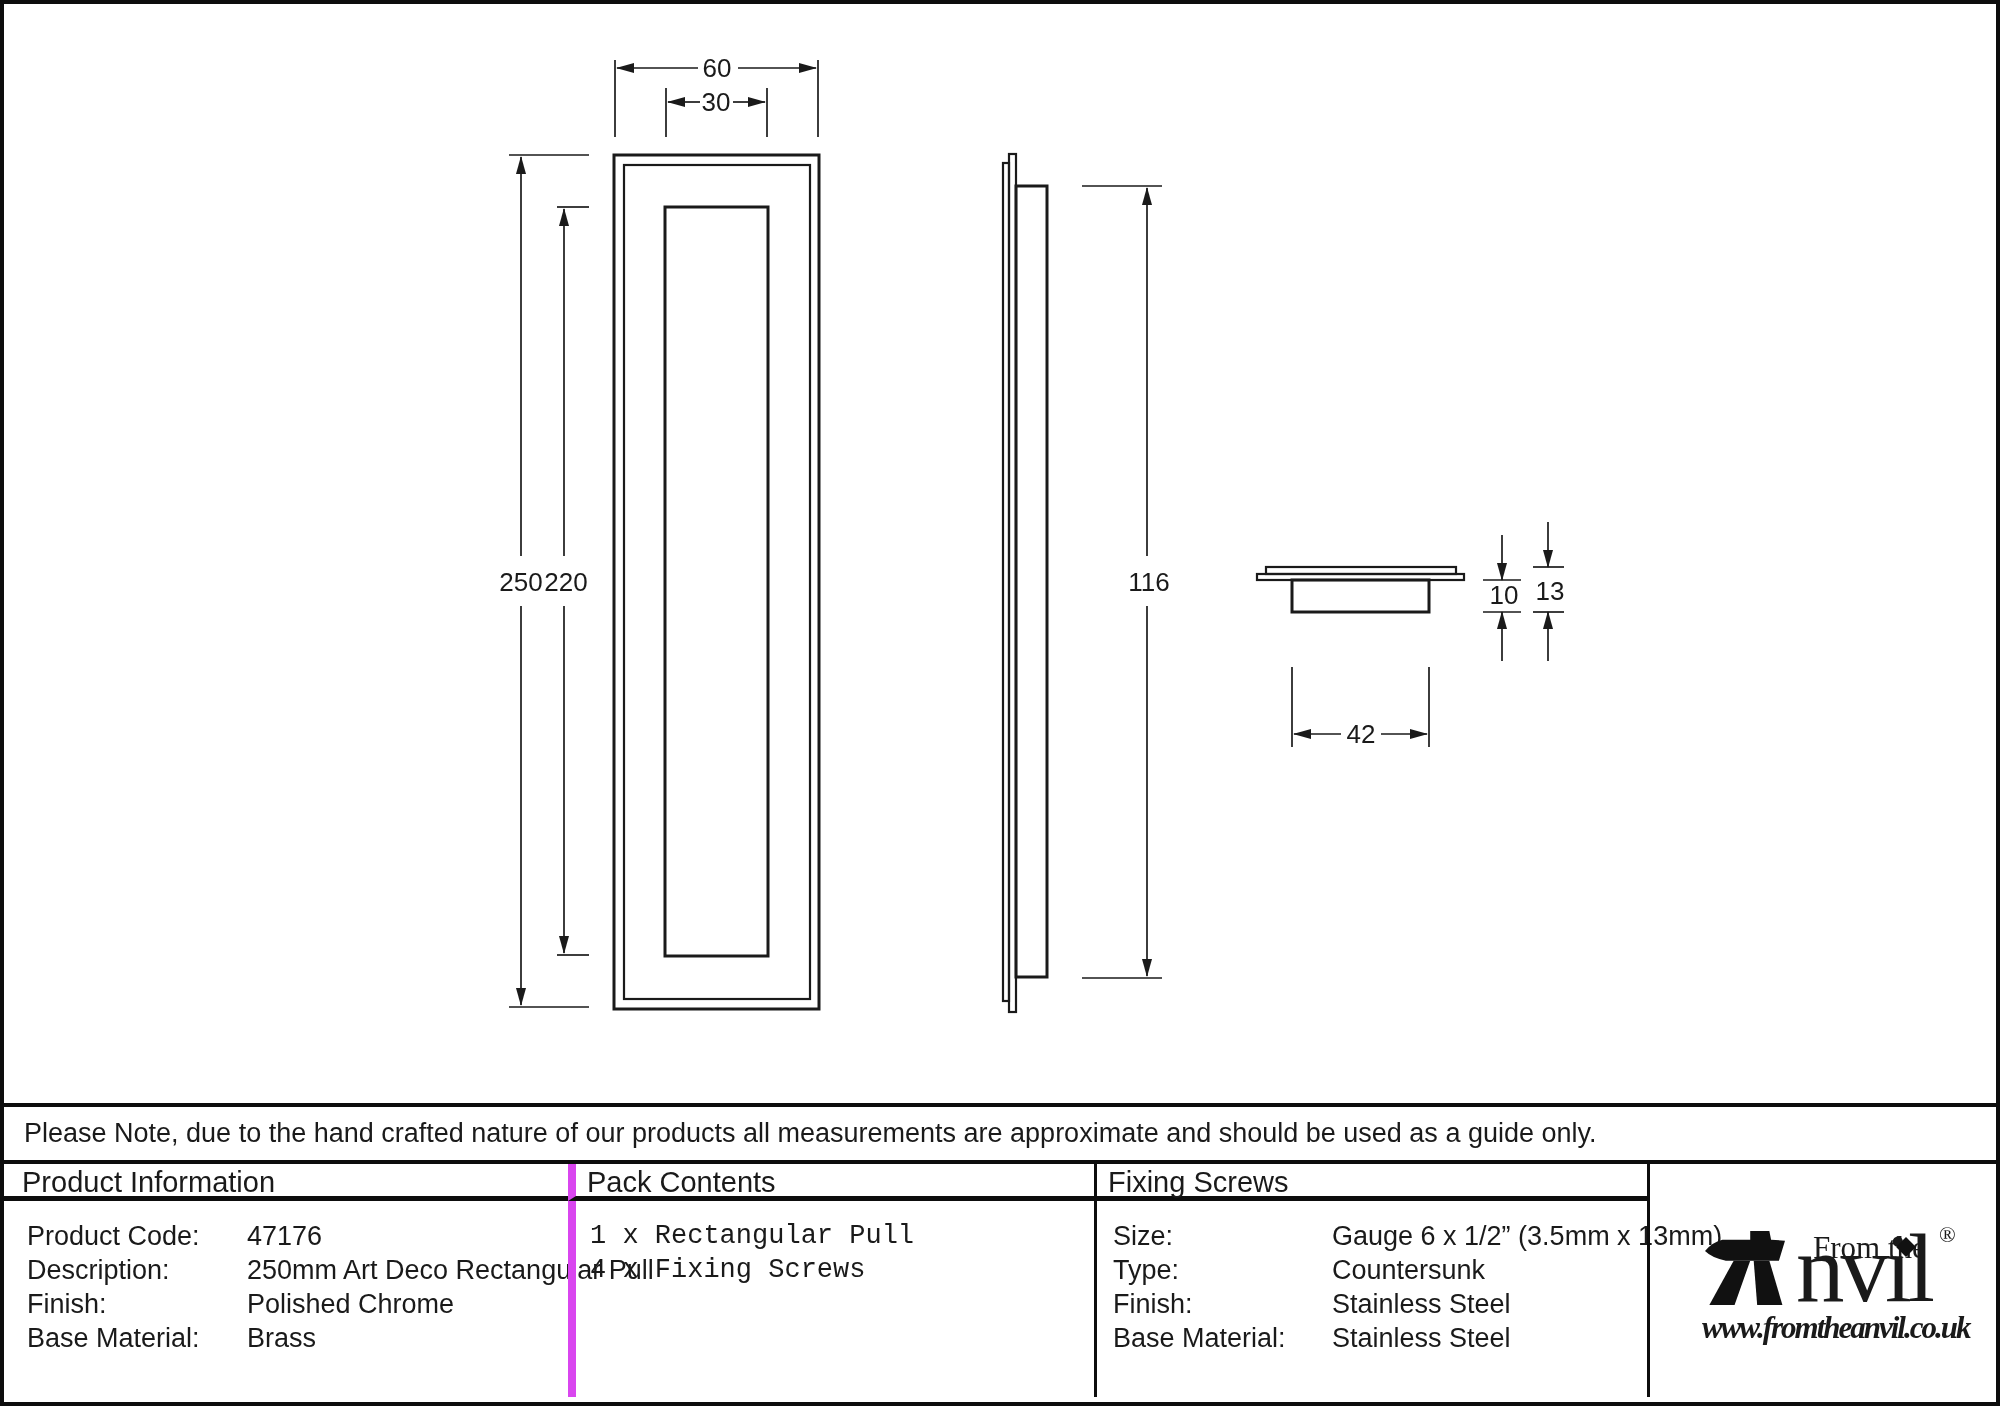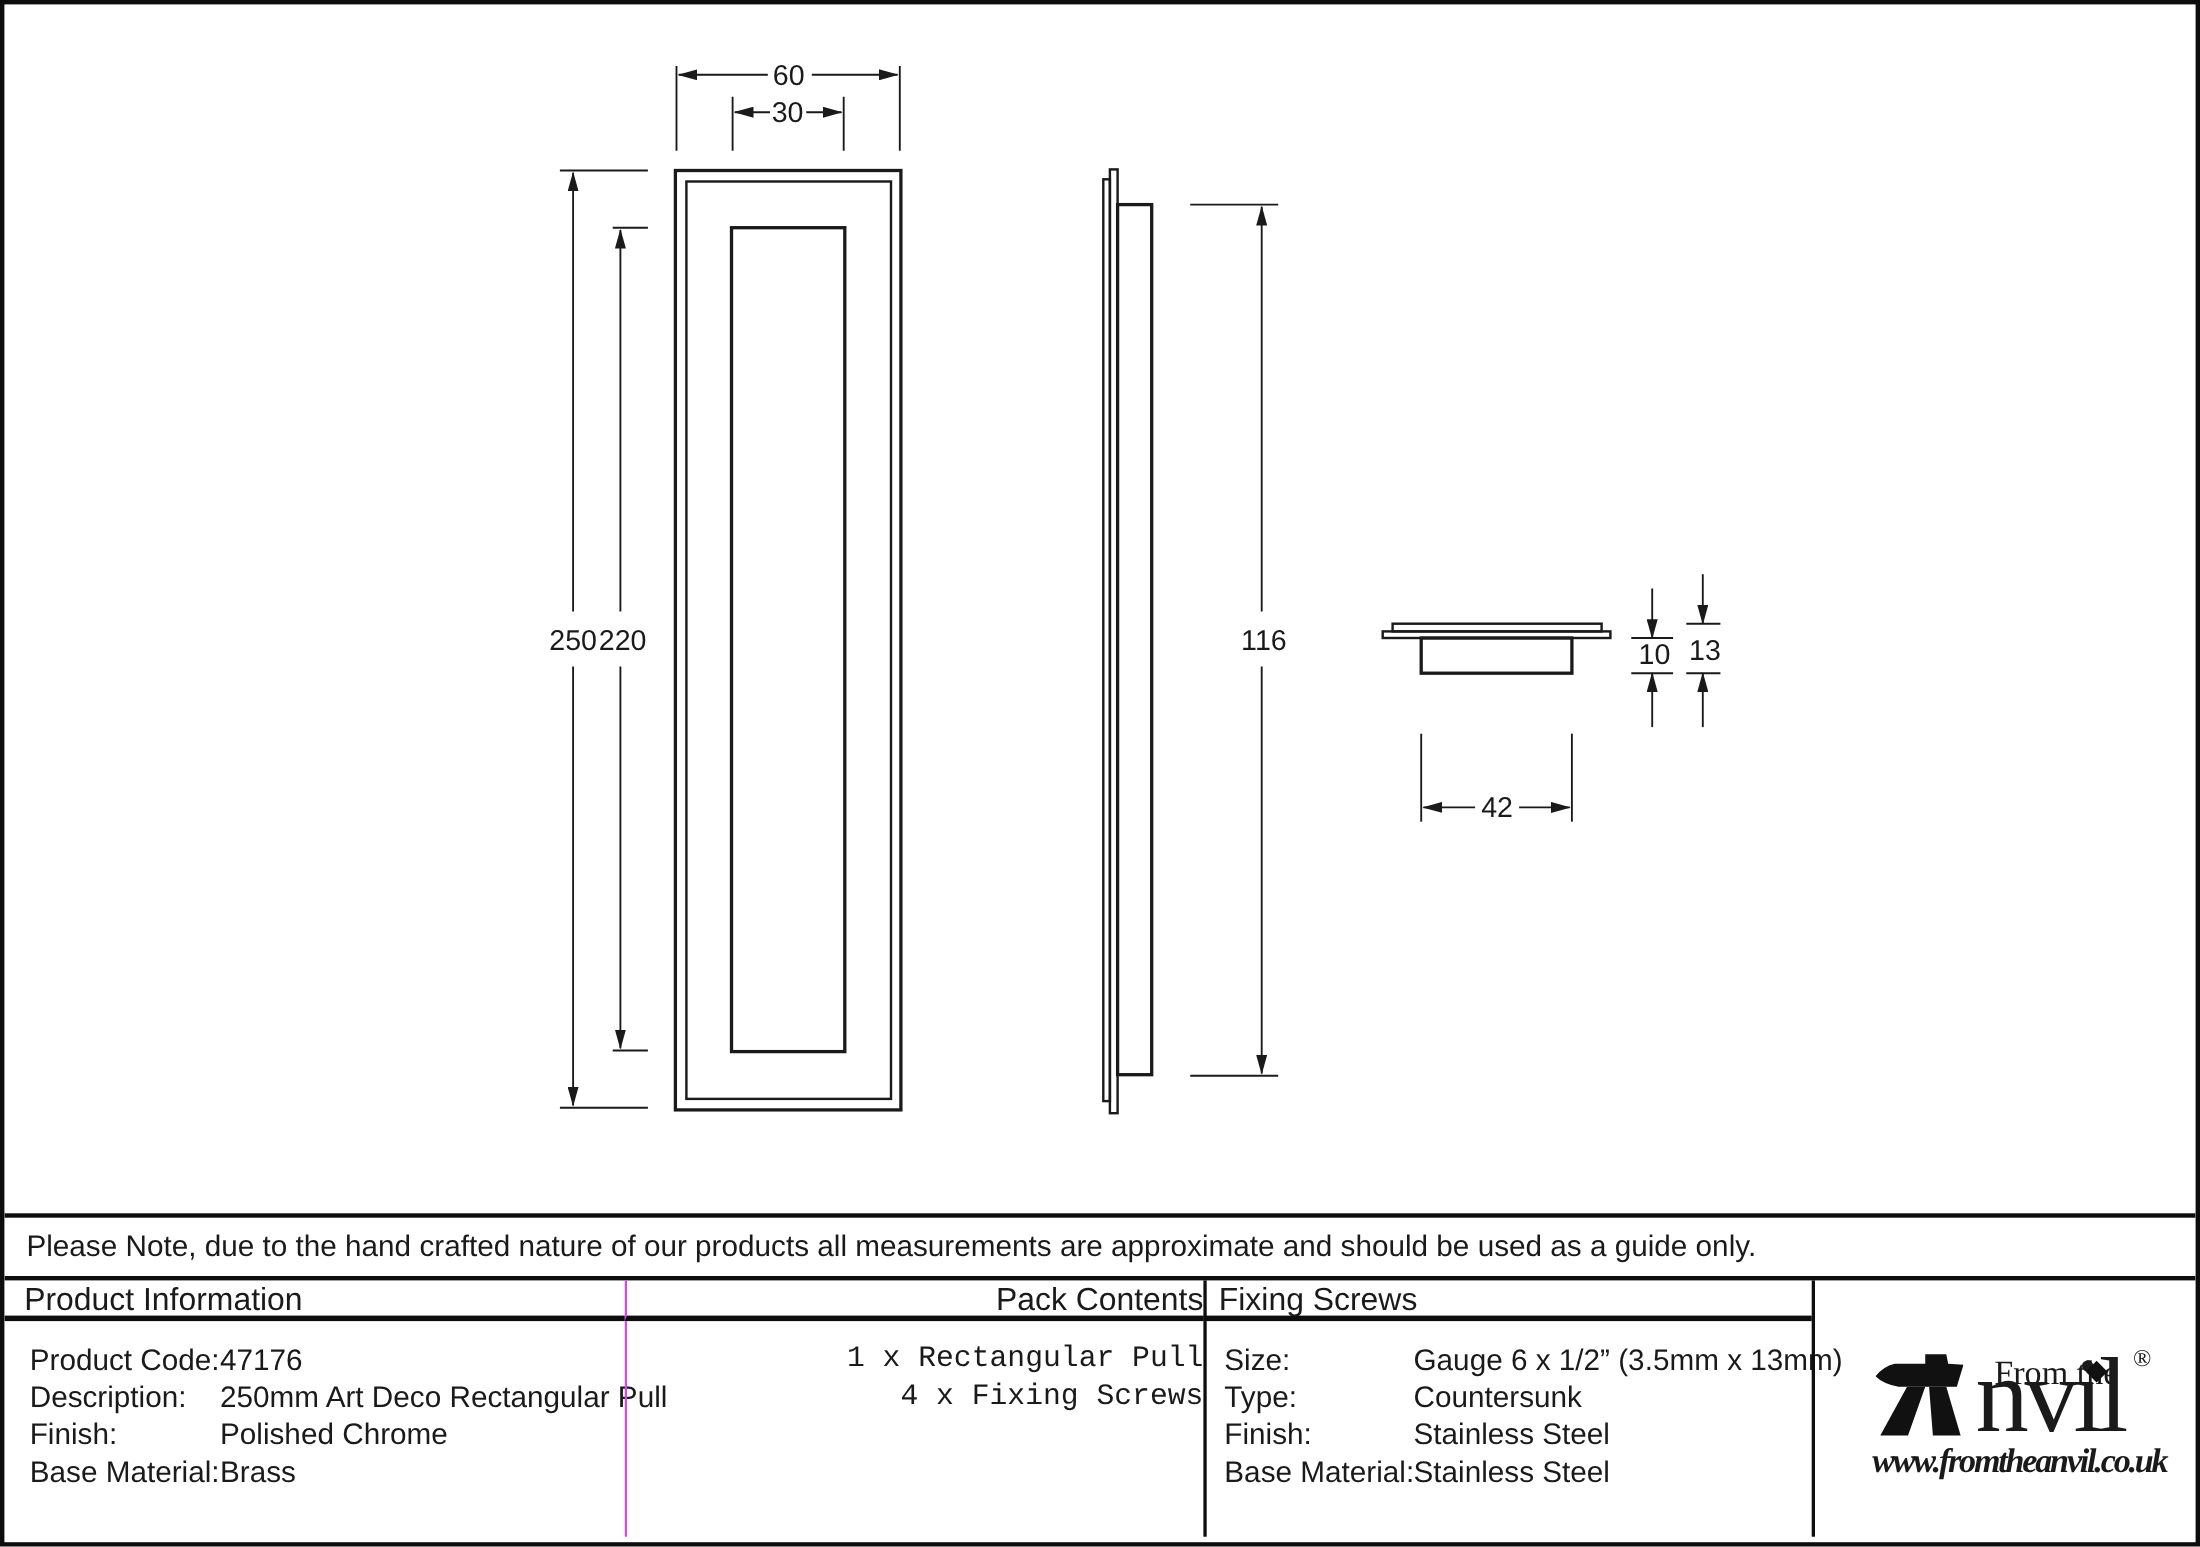--- a/index.html
+++ b/index.html
@@ -22,28 +22,28 @@
   }
   
   .info-table{
     display:grid;border-top:4px solid #0d0d0d;
     grid-template-columns:564px 526px 553px 349px;
     grid-template-rows:37px 196px;
   }
   .th{grid-row:1;line-height:37px;font-size:29px;border-bottom:5px solid #0d0d0d;white-space:nowrap;}
   .td{grid-row:2;font-size:27px;}
   .c1{grid-column:1;}
-  .c2{grid-column:2;border-left:2px solid #d946ef;text-align:right;}
+  .c2{grid-column:2;border-left:8px solid #d946ef;}
   .c3{grid-column:3;border-left:3px solid #0d0d0d;}
   .th.c1{padding-left:18px;}
   .th.c2,.th.c3{padding-left:11px;}
   .td.c1{padding:18px 0 0 23px;}
   .td.c2{padding:18px 0 0 14px;font-family:Liberation Mono, monospace;}
   .td.c3{padding:18px 0 0 16px;}
-  .kv{display:grid;grid-template-columns:173px auto;line-height:34px;white-space:nowrap;}
+  .kv{display:grid;grid-template-columns:173px auto;line-height:34px;white-space:nowrap;gap:47px;}
   .td.c3 .kv{grid-template-columns:172px auto;}
   .plain-line{line-height:34px;white-space:nowrap;}
   
   .logo-cell{
     grid-column:4;grid-row:1 / 3;border-left:3px solid #0d0d0d;
     position:relative;font-family:"Liberation Serif",serif;
   }
   .anvil-icon{position:absolute;left:55px;top:60px;width:80px;height:82px;}
   .anvil-icon path,.anvil-icon polygon{fill:#111;}
   .from-the{position:absolute;left:163px;top:66px;font-size:31px;}

